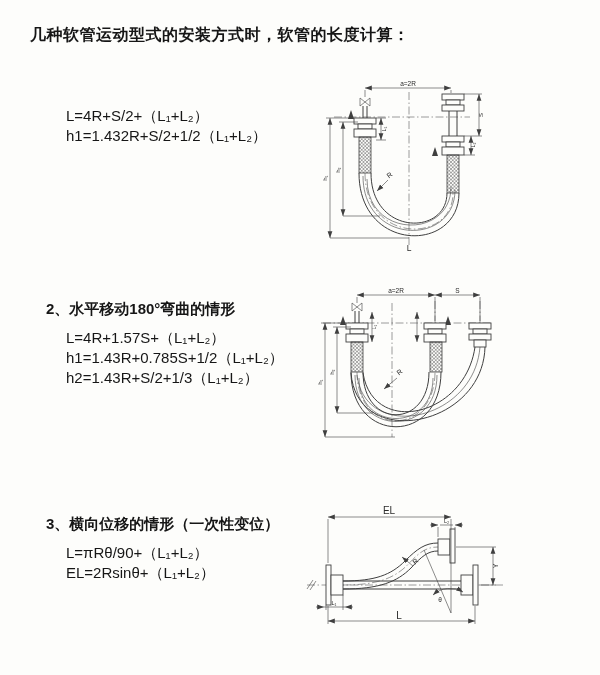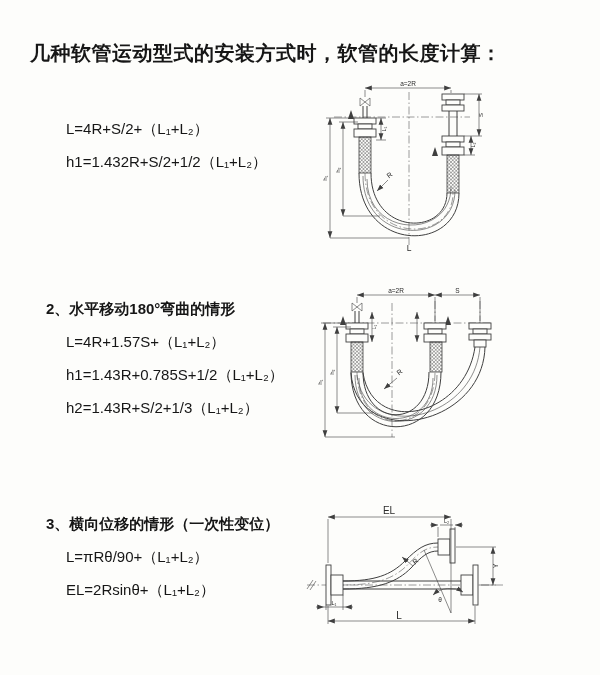--- a/index.html
+++ b/index.html
@@ -6,27 +6,27 @@
   body{
     width:600px;height:675px;
     background:#fdfdfb;
     font-family:"Liberation Sans", sans-serif;
     color:#161616;
     position:relative;
     overflow:hidden;
   }
   #page{position:absolute;inset:0;}
   .title{
-    position:absolute;left:30px;top:40px;
-    font-size:20px;font-weight:bold;letter-spacing:0.5px;
+    position:absolute;left:30px;top:25px;
+    font-size:16px;font-weight:bold;letter-spacing:0.5px;
     white-space:nowrap;
   }
   .sec{position:absolute;left:46px;}
   .sec .heading{font-size:15px;font-weight:bold;line-height:20px;margin-bottom:9px;white-space:nowrap;}
-  .sec .formula{font-size:15px;line-height:20px;margin:13px 0 0 20px;white-space:nowrap;}
+  .sec .formula{font-size:15px;line-height:20px;margin:0 0 0 20px;white-space:nowrap;}
   .diag{position:absolute;}
   svg{display:block;overflow:visible;}
   svg text{font-family:"Liberation Sans", sans-serif;fill:#2b2b2b;}
   .ln{stroke:#3f3f3f;stroke-width:1;fill:none;}
   .tn{stroke:#3f3f3f;stroke-width:0.6;fill:none;}
   .cl{stroke:#4a4a4a;stroke-width:0.55;fill:none;stroke-dasharray:8 2.5 1.5 2.5;}
   .fl{fill:#3f3f3f;stroke:none;}
   .bx{fill:#fdfdfb;stroke:#3f3f3f;stroke-width:0.9;}
   .hx{fill:url(#hatch);stroke:#3f3f3f;stroke-width:0.8;}
   .t5{font-size:5px;} .t55{font-size:5.5px;} .t6{font-size:6px;} .t65{font-size:6.5px;}

